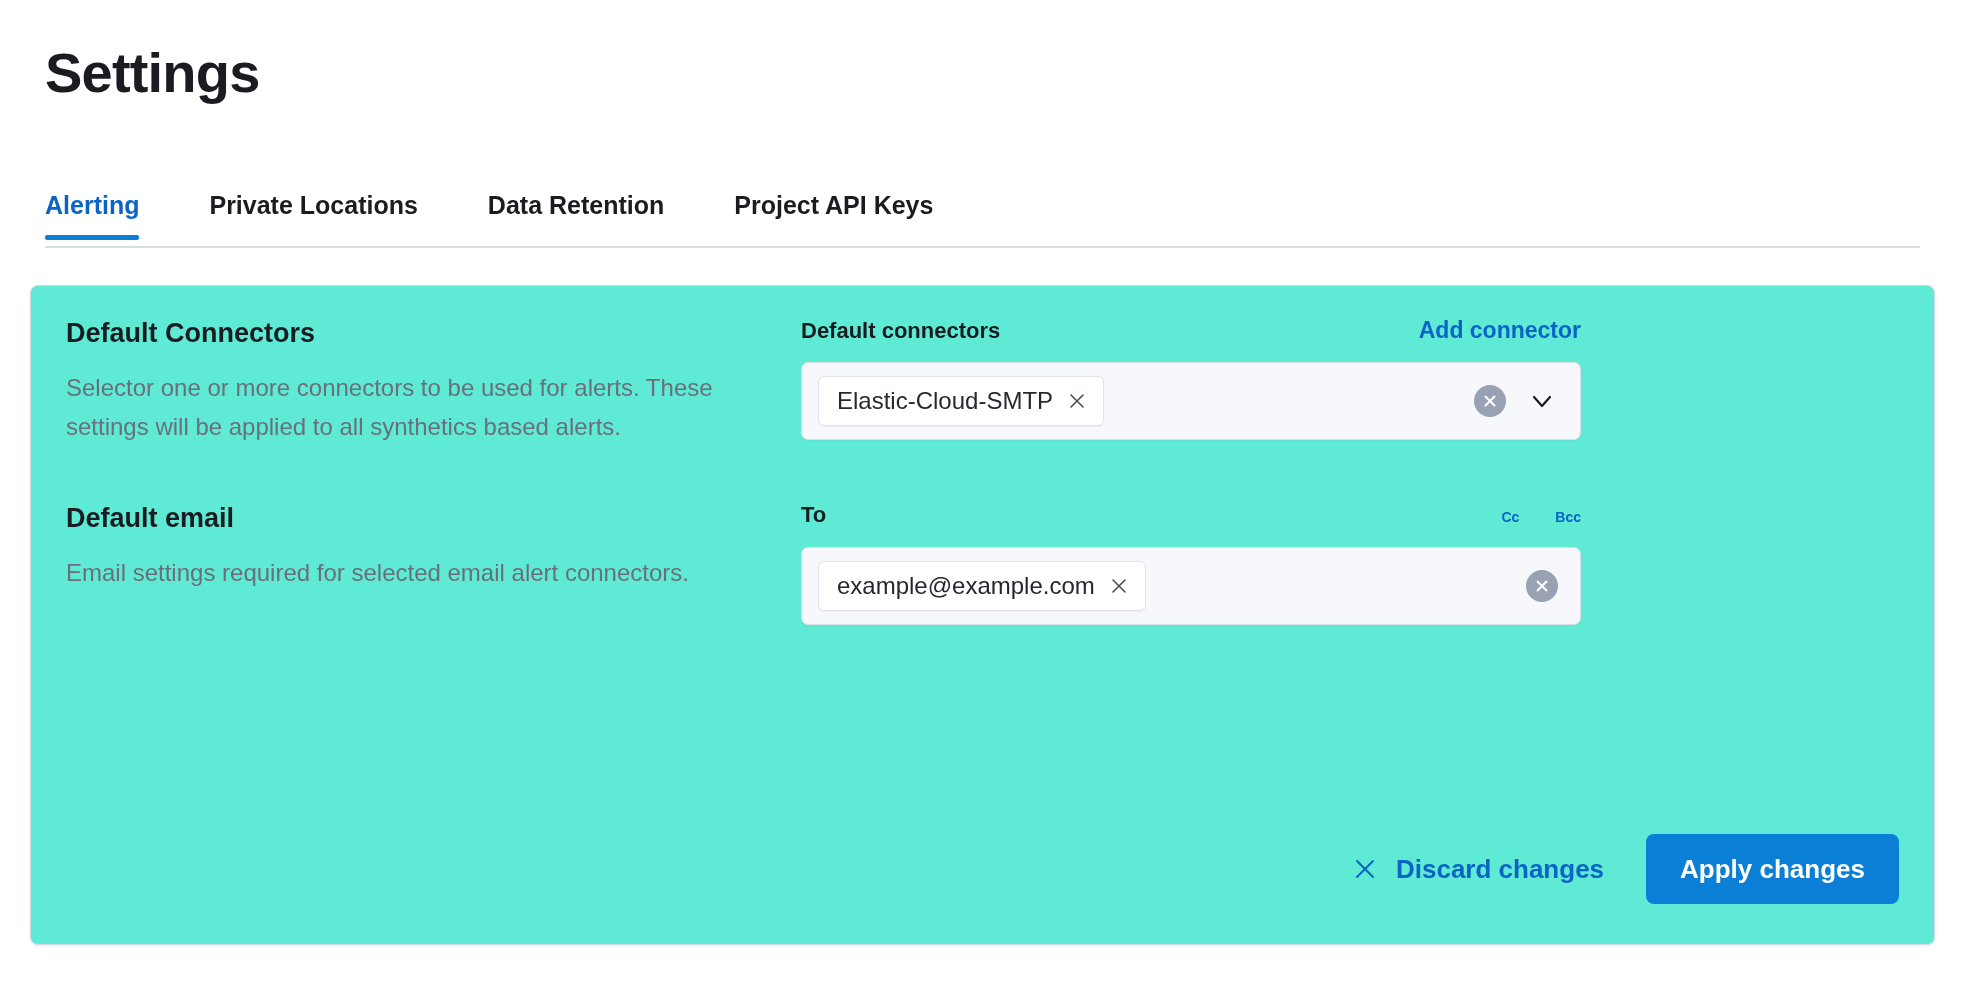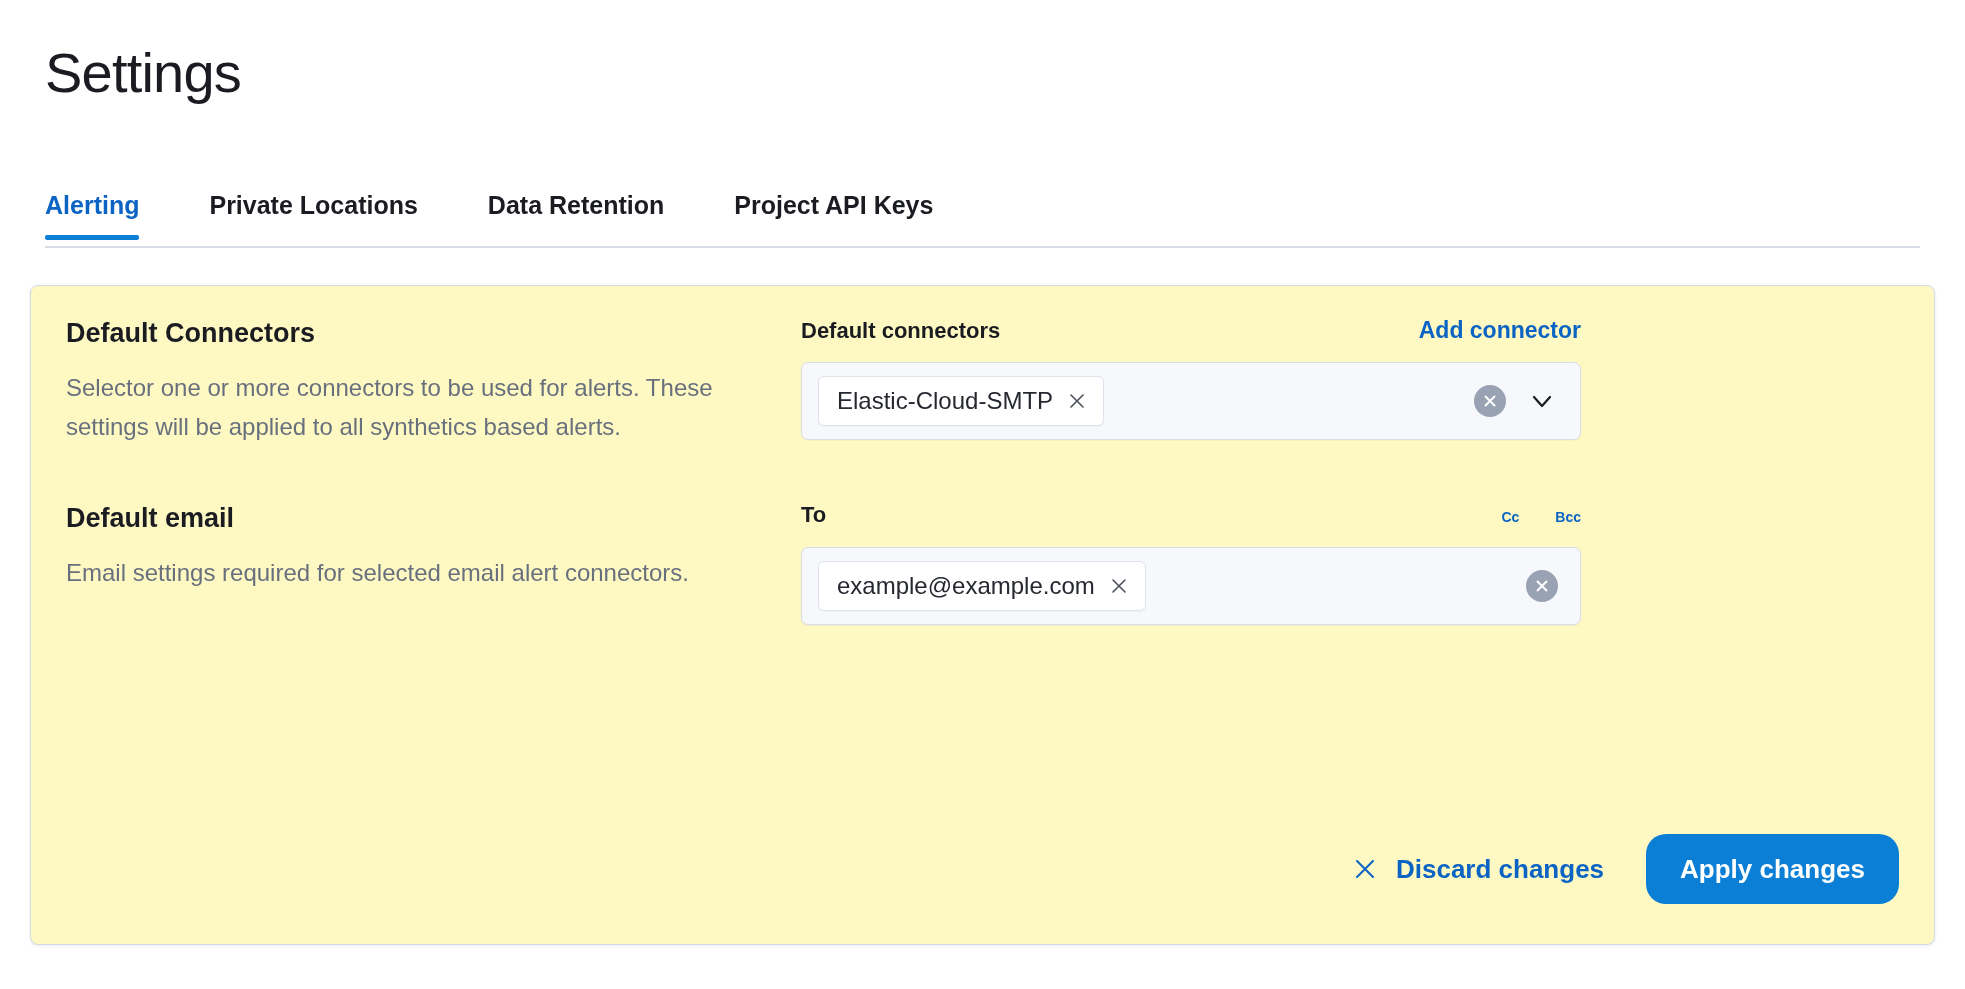--- a/index.html
+++ b/index.html
@@ -20,21 +20,21 @@
     overflow: hidden;
   }
 
   
   .page-title {
     position: absolute;
     left: 45px;
     top: 40px;
     font-size: 56px;
     line-height: 66px;
-    font-weight: 400;
+    font-weight: 700;
     letter-spacing: -0.8px;
     color: #1a1c21;
   }
 
   
   .tabs {
     position: absolute;
     left: 45px;
     top: 190px;
     width: 1875px;
@@ -70,21 +70,21 @@
     border-radius: 2px;
   }
 
   
   .card {
     position: absolute;
     left: 30px;
     top: 285px;
     width: 1905px;
     height: 660px;
-    background: #fef9c3;
+    background: #5eead4;
     border: 1px solid #d4dae5;
     border-radius: 8px;
     box-shadow: 0 1px 3px rgba(120,130,150,0.16);
   }
 
   .section {
     position: absolute;
     display: flex;
   }
   .section-left {
@@ -240,21 +240,21 @@
     font-size: 26px;
     line-height: 32px;
     font-weight: 700;
   }
   .discard-btn svg { width: 26px; height: 26px; display: block; }
 
   .apply-btn {
     background: #0b7fd6;
     color: #ffffff;
     border: none;
-    border-radius: 20px;
+    border-radius: 8px;
     padding: 0 34px;
     height: 70px;
     font-family: inherit;
     font-size: 26px;
     font-weight: 700;
     cursor: pointer;
     white-space: nowrap;
   }
 </style>
 </head>

